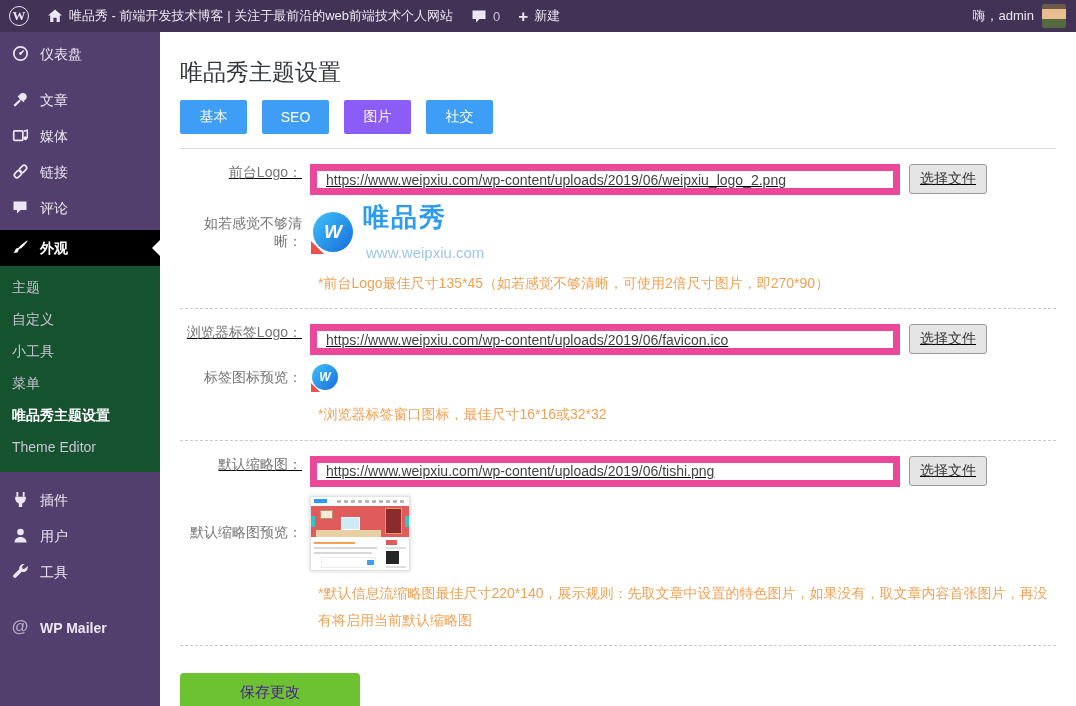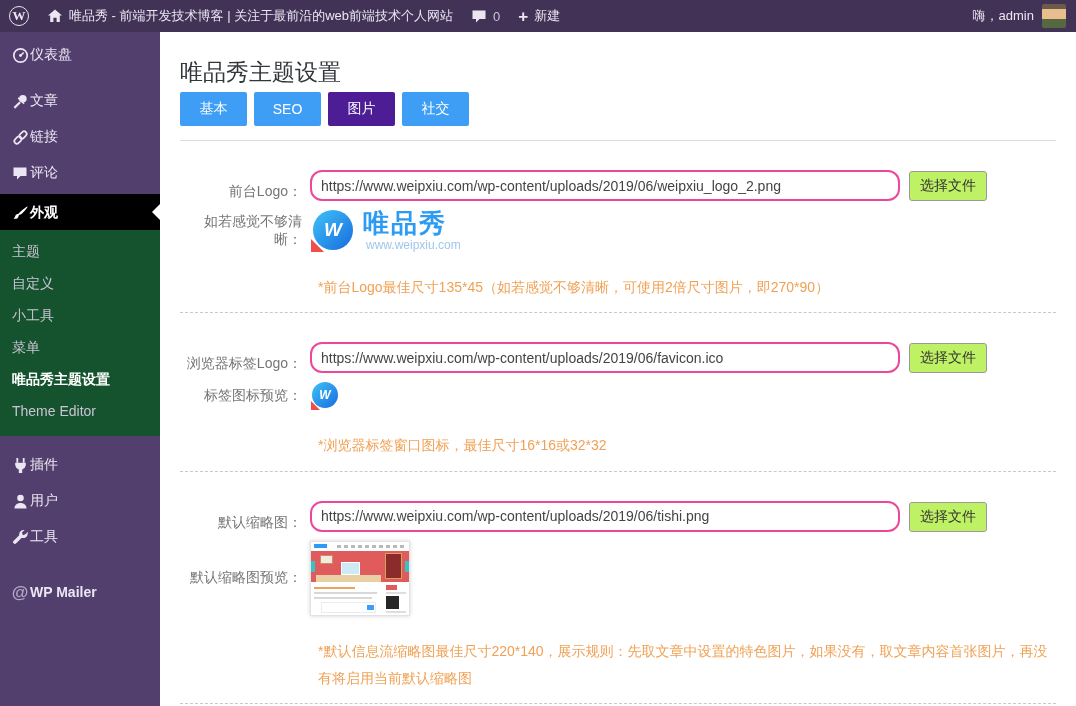--- a/index.html
+++ b/index.html
@@ -28,21 +28,21 @@
     width:24px; height:24px; flex:none;
     background:linear-gradient(180deg,#6d5b4a 0 22%, #e8bd90 22% 62%, #56683f 62%);
     border-radius:2px;
   }
   
   .sidebar {
     position:absolute; top:32px; left:0; width:160px; height:674px;
     background:#523f6d; color:#ece6f2; font-size:14px;
   }
   .menu-item {
-    display:flex; align-items:flex-end; padding:8px 10px;
+    display:flex; align-items:flex-start; gap:10px; padding:8px 10px;
     cursor:pointer; position:relative; line-height:20px;
   }
   .menu-item .mi-icon { width:20px; height:18px; flex:none; display:flex; align-items:center; justify-content:center; }
   .sep { height:10px; }
   .sep-sm { height:4px; }
   .menu-item.active {
     background:#000000; color:#fff; font-weight:bold;
   }
   .menu-item.active::after {
     content:""; position:absolute; right:0; top:50%; margin-top:-8px;
@@ -52,57 +52,57 @@
   .submenu { background:#14532d; padding:6px 0 10px; }
   .submenu-item { padding:7px 12px; color:#cbc3d6; cursor:pointer; }
   .submenu-item.current { color:#fff; font-weight:bold; }
   .mailer-icon { font-size:17px; color:#b3a7c4; font-weight:bold; }
   
   .content {
     position:absolute; top:32px; left:160px; width:916px; height:674px;
     background:#fff; padding:0 20px; overflow:hidden;
   }
   h1.page-title { font-size:23px; font-weight:400; color:#32373c; margin:25px 0 0 0; }
-  .tabs { display:flex; gap:7px; margin-top:4px; }
+  .tabs { display:flex; gap:15px; margin-top:12px; }
   .tab {
     border:none; color:#fff; background:#3e9ef5; font-size:14px;
     padding:8px 0; width:67px; text-align:center; border-radius:2px; cursor:pointer;
     font-family:inherit;
   }
-  .tab.active { background:#4c1d95; }
+  .tab.active { background:#8b5cf6; }
   .form-area { border-top:1px solid #dcdcdc; margin-top:14px; }
-  .frow { display:flex; align-items:flex-end; margin-top:29px; }
+  .frow { display:flex; align-items:flex-start; margin-top:15px;text-decoration:underline; }
   .frow-label { width:130px; flex:none; text-align:right; color:#757575; font-size:14px; padding-right:8px; }
   input.url-input {
-    width:590px; height:31px; border:2px solid #ec4899; background:#fff;
-    padding:0 9px; font-size:14px; color:#444; font-family:inherit; border-radius:12px;
+    width:590px; height:31px; border:7px solid #ec4899; background:#fff;
+    padding:0 9px; font-size:14px; color:#444; font-family:inherit; border-radius:0;
   }
   .choose-btn {
-    margin-left:9px; background:#bef264; border:1px solid #9a9a9a; border-radius:3px;
+    margin-left:9px; background:#e5e5e5; border:1px solid #9a9a9a; border-radius:3px;
     padding:5px 10px; font-size:14px; color:#333; cursor:pointer; font-family:inherit;
   }
-  .note { margin:22px 0 0 138px; color:#f0a155; font-size:14px; line-height:1.95; max-width:740px; }
+  .note { margin:9px 0 0 138px; color:#f0a155; font-size:14px; line-height:1.95; max-width:740px; }
   .dashed { border-bottom:1px dashed #c9c9c9; margin-top:11px; }
   
   .preview-row { display:flex; align-items:center; margin-top:9px; }
   .brand { display:flex; align-items:center; }
   .brand-mark { position:relative; width:44px; height:42px; flex:none; }
   .brand-circle {
     position:absolute; top:0; left:3px; width:40px; height:40px; border-radius:50%;
     background:linear-gradient(135deg,#3cb9f6 10%,#1b75e0 90%);
     display:flex; align-items:center; justify-content:center;
     color:#fff; font-weight:bold; font-size:19px; font-style:italic;
   }
   .brand-mark::after {
     content:""; position:absolute; left:1px; bottom:0; width:0; height:0;
     border-bottom:13px solid #ef4f4a; border-right:13px solid transparent;
   }
   .brand-text { margin-left:9px; }
   .brand-name { color:#2b9bf4; font-size:26px; font-weight:bold; letter-spacing:2px; line-height:1; }
-  .brand-url { color:#9fc6ea; font-size:12px; margin-top:2px; padding-left:3px;text-align:center; }
+  .brand-url { color:#9fc6ea; font-size:15px; margin-top:14px; padding-left:3px;text-align:center; }
   .favicon-mark { width:30px; height:28px; }
   .favicon-mark .brand-circle { width:26px; height:26px; left:2px; font-size:12px; }
   .favicon-mark::after { border-bottom-width:9px; border-right-width:9px; }
   
   .thumb {
     width:100px; height:75px; background:#fff; border:1px solid #e2e2e2;
     box-shadow:0 0 4px rgba(0,0,0,.18); position:relative; overflow:hidden; flex:none;
   }
   .t-head { height:9px; display:flex; align-items:center; padding:0 3px; }
   .t-logo { width:13px; height:4px; background:#2b9bf4; }
@@ -183,20 +183,30 @@
           <circle cx="10.2" cy="5.4" r="3.6" fill="#ece6f2"></circle>
           <path d="M7.6 8.6L2.2 14" stroke="#ece6f2" stroke-width="2"></path>
           <path d="M5.8 4.6l5.6 5.6" stroke="#ece6f2" stroke-width="1.4"></path>
         </svg>
     </span>
     <span>文章</span>
   </div>
   <div class="menu-item">
     <span class="mi-icon">
       <svg width="17" height="17" viewBox="0 0 16 16">
+          <rect x="1.6" y="3.6" width="8.6" height="9" rx="1" fill="none" stroke="#ece6f2" stroke-width="1.6"></rect>
+          <circle cx="12.6" cy="10.6" r="1.8" fill="#ece6f2"></circle>
+          <path d="M14.4 10.6V3l-3.4 1" stroke="#ece6f2" stroke-width="1.4" fill="none"></path>
+        </svg>
+    </span>
+    <span>媒体</span>
+  </div>
+  <div class="menu-item">
+    <span class="mi-icon">
+      <svg width="17" height="17" viewBox="0 0 16 16">
           <g fill="none" stroke="#ece6f2" stroke-width="1.6" transform="rotate(-45 8 8)">
             <rect x="0.8" y="5.6" width="7.6" height="4.8" rx="2.4"></rect>
             <rect x="7.6" y="5.6" width="7.6" height="4.8" rx="2.4"></rect>
           </g>
         </svg>
     </span>
     <span>链接</span>
   </div>
   <div class="menu-item">
     <span class="mi-icon">

